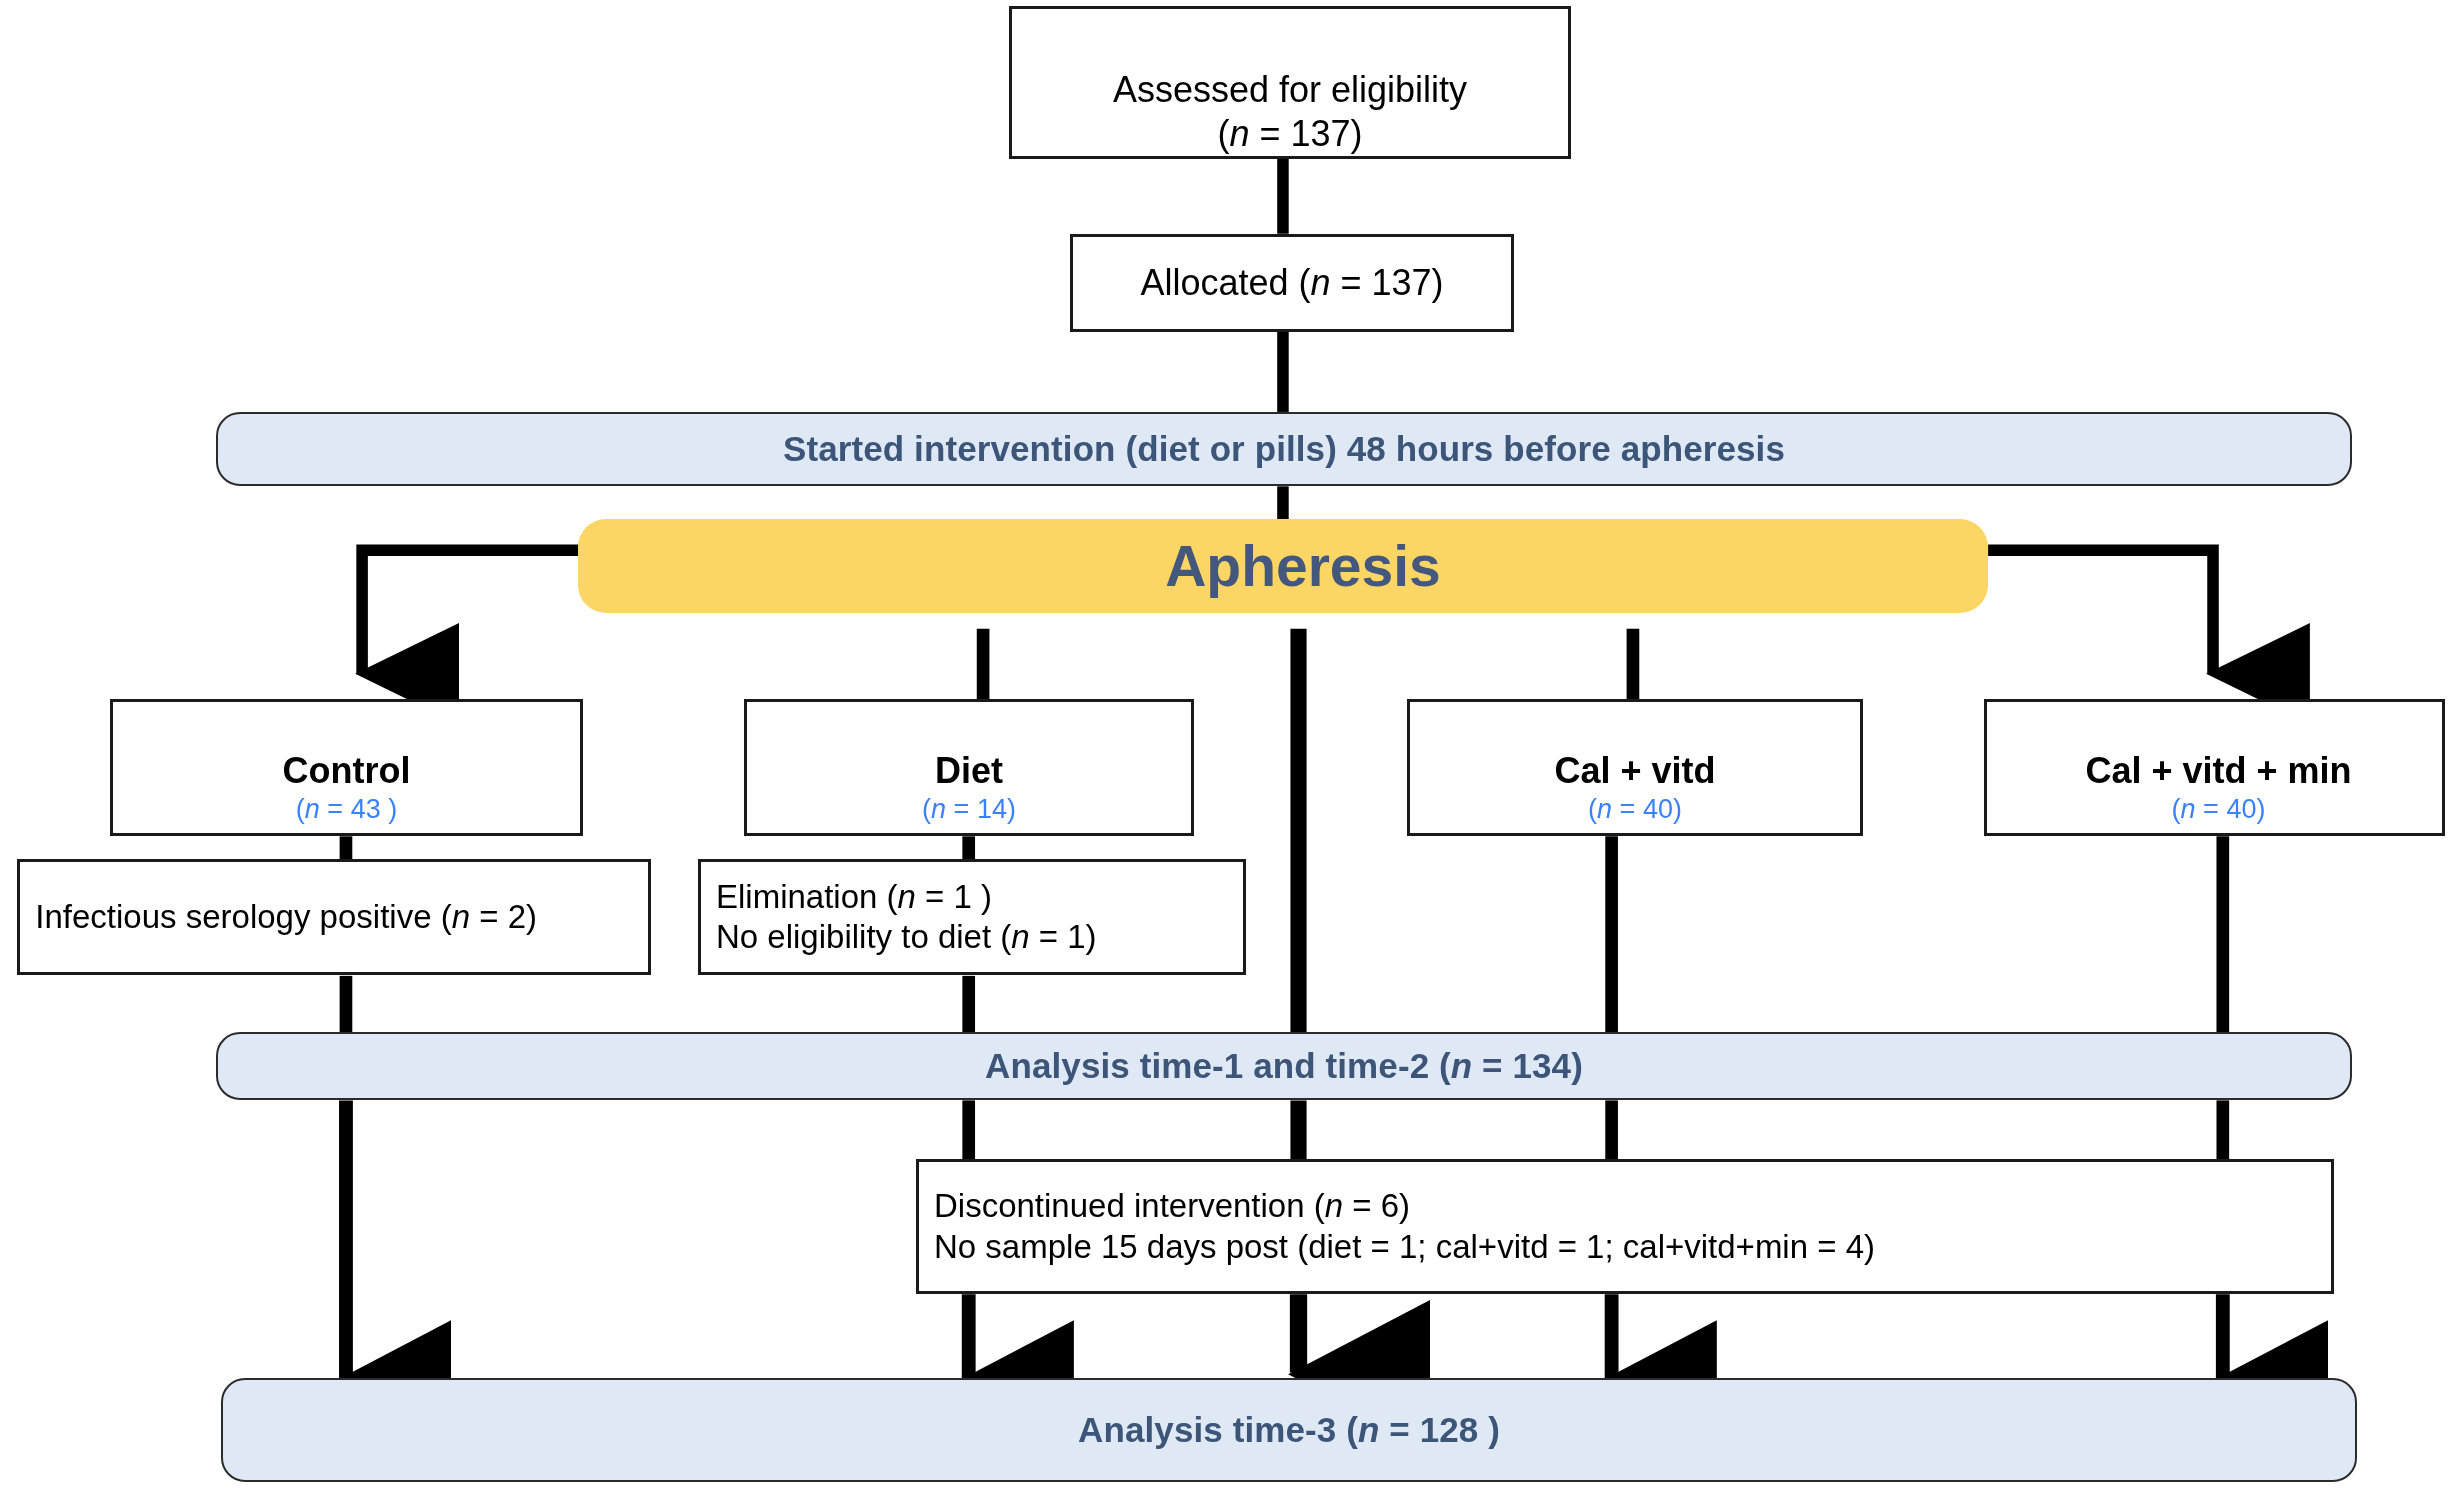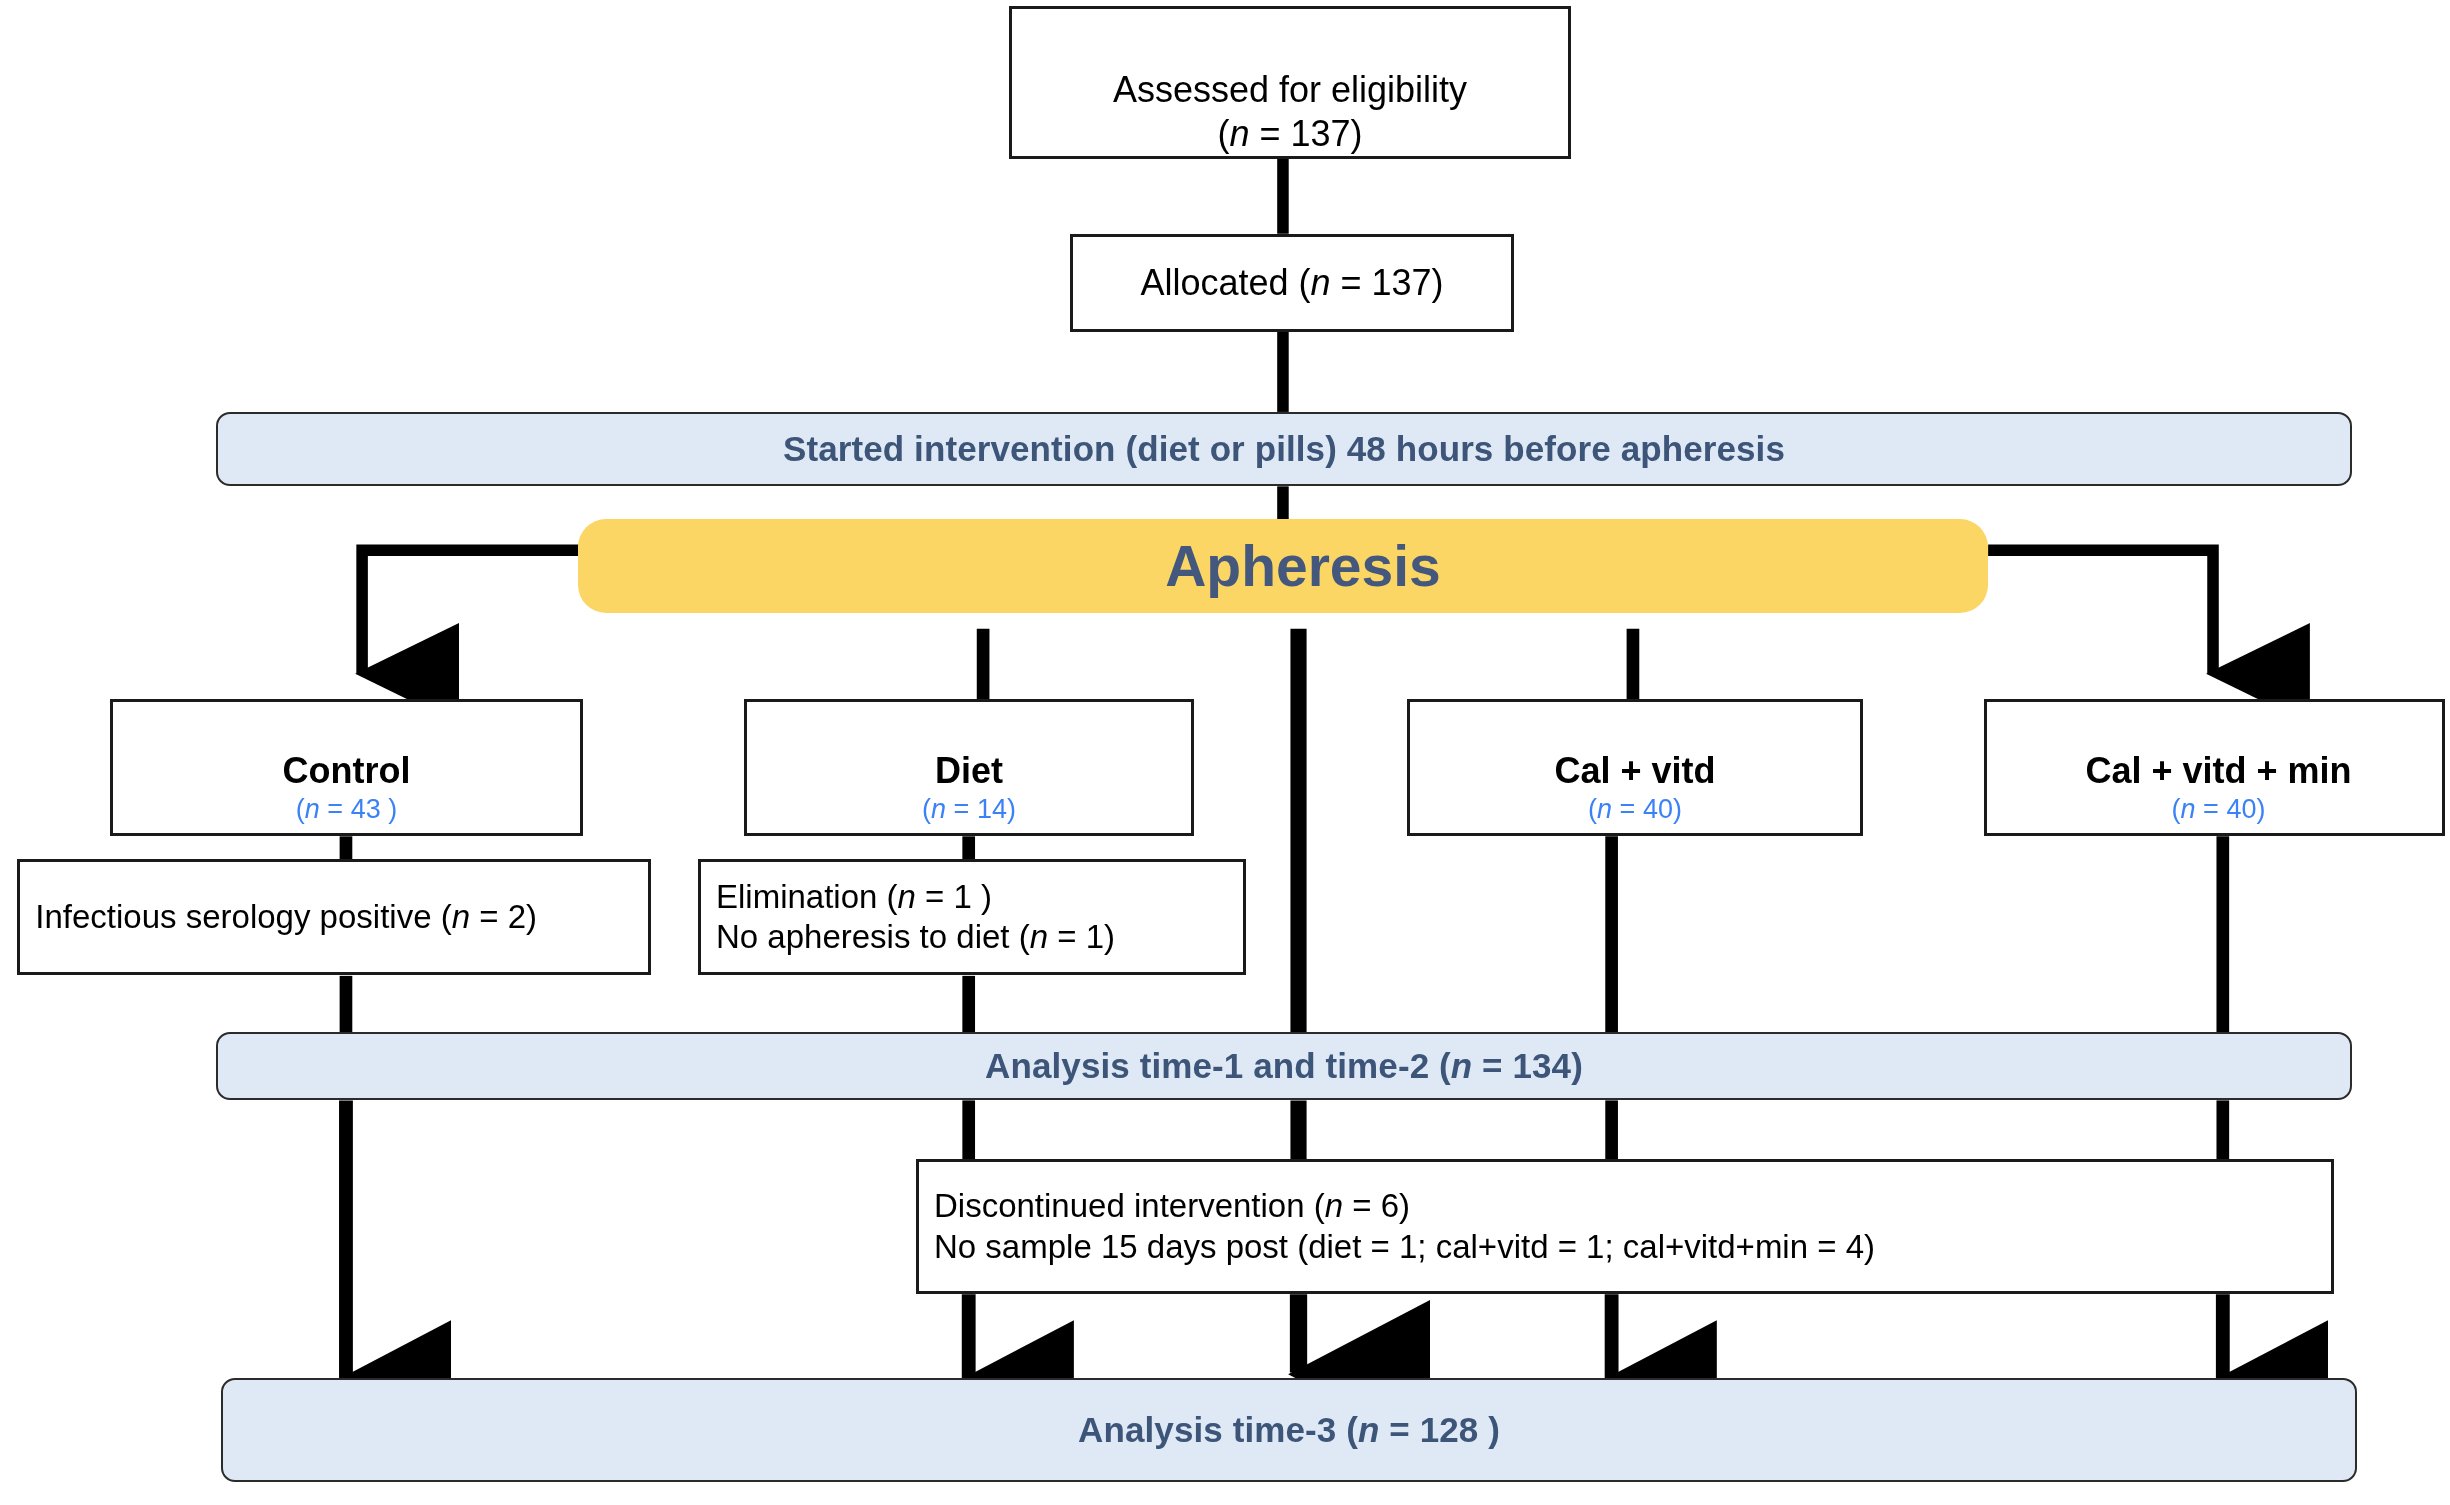--- a/index.html
+++ b/index.html
@@ -12,21 +12,21 @@
   .node .txt{line-height:1.22;}
 
   .plain{font-size:36px;font-weight:400;color:#000;}
   .bold-title{font-size:36px;font-weight:700;color:#000;margin-top:40px;}
   .sub{font-size:27px;font-weight:400;color:#3b82f6;}
   .small{font-size:33px;font-weight:400;color:#000;}
 
   .left-al{justify-content:flex-start;text-align:left;padding-left:15px;}
 
   .banner{position:absolute;box-sizing:border-box;display:flex;align-items:center;justify-content:center;
-          background:#dee9f5;border:2.9px solid #2b2b2b;border-radius:14px;text-align:right;}
+          background:#dee9f5;border:2.9px solid #2b2b2b;border-radius:24px;text-align:right;}
   .banner .btxt{font-size:35px;font-weight:700;color:#3c5578;letter-spacing:0.1px;}
 
   .apheresis{position:absolute;box-sizing:border-box;display:flex;align-items:center;justify-content:center;
              background:#fbd665;border-radius:28px;}
   .apheresis .atxt{font-size:57px;font-weight:700;color:#44587e;}
 
   i.nv{font-style:italic;}
 </style>
 </head>
 <body>
@@ -129,21 +129,21 @@
 
   <div class="node left-al" style="left:17.3px;top:859px;width:634px;height:116px;">
     <div class="txt">
       <div class="small"><span>Infectious serology positive (</span><i class="nv">n</i><span> = 2)</span></div>
     </div>
   </div>
 
   <div class="node left-al" style="left:698px;top:859px;width:548px;height:116px;">
     <div class="txt">
       <div class="small"><span>Elimination (</span><i class="nv">n</i><span> = 1 )</span></div>
-      <div class="small"><span>No apheresis to diet (</span><i class="nv">n</i><span> = 1)</span></div>
+      <div class="small"><span>No eligibility to diet (</span><i class="nv">n</i><span> = 1)</span></div>
     </div>
   </div>
 
   <div class="banner" style="left:216px;top:1032px;width:2136px;height:68px;">
     <div class="btxt"><span>Analysis time-1 and time-2 (</span><i class="nv">n</i><span> = 134)</span></div>
   </div>
 
   <div class="node left-al" style="left:916px;top:1159px;width:1418px;height:135px;">
     <div class="txt">
       <div class="small"><span>Discontinued intervention (</span><i class="nv">n</i><span> = 6)</span></div>

